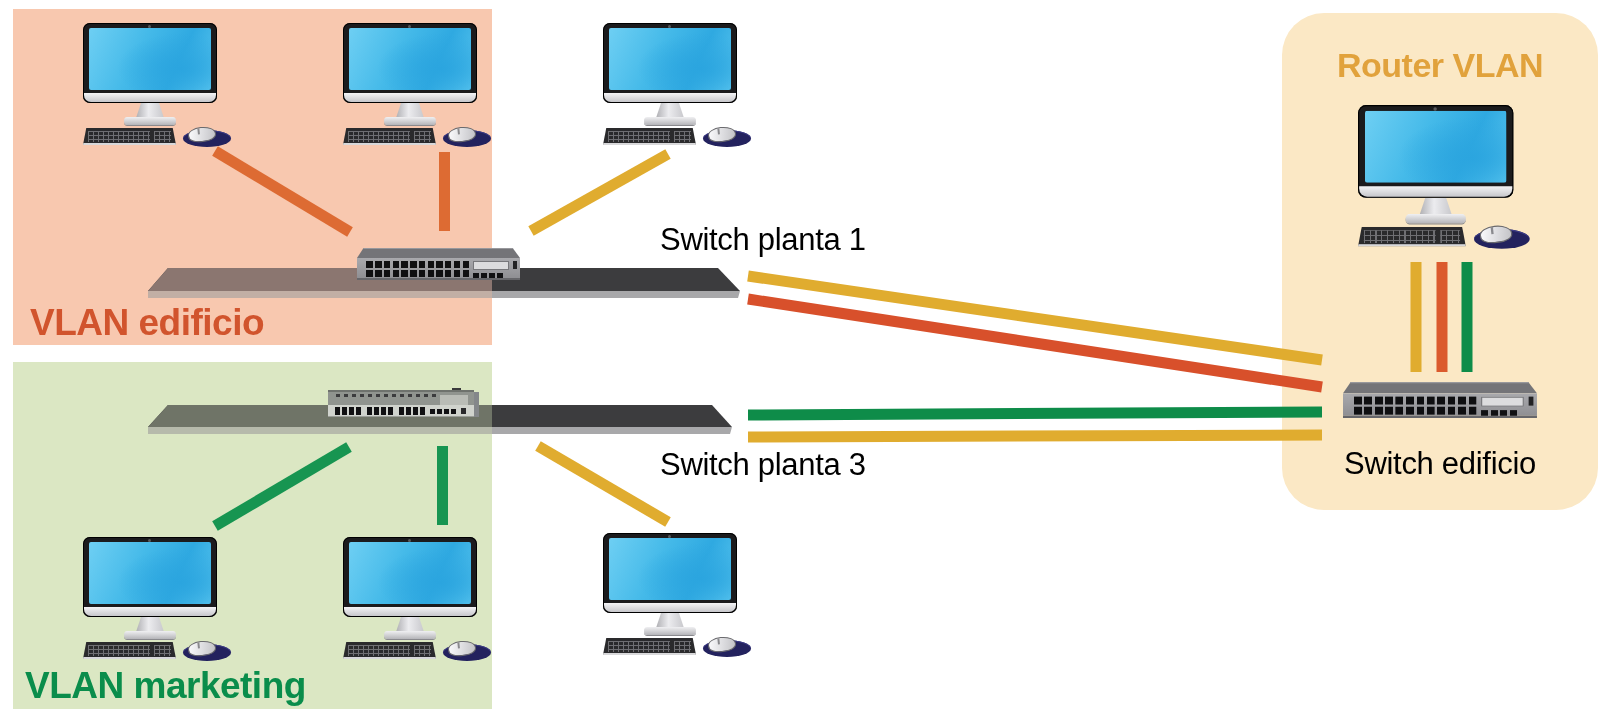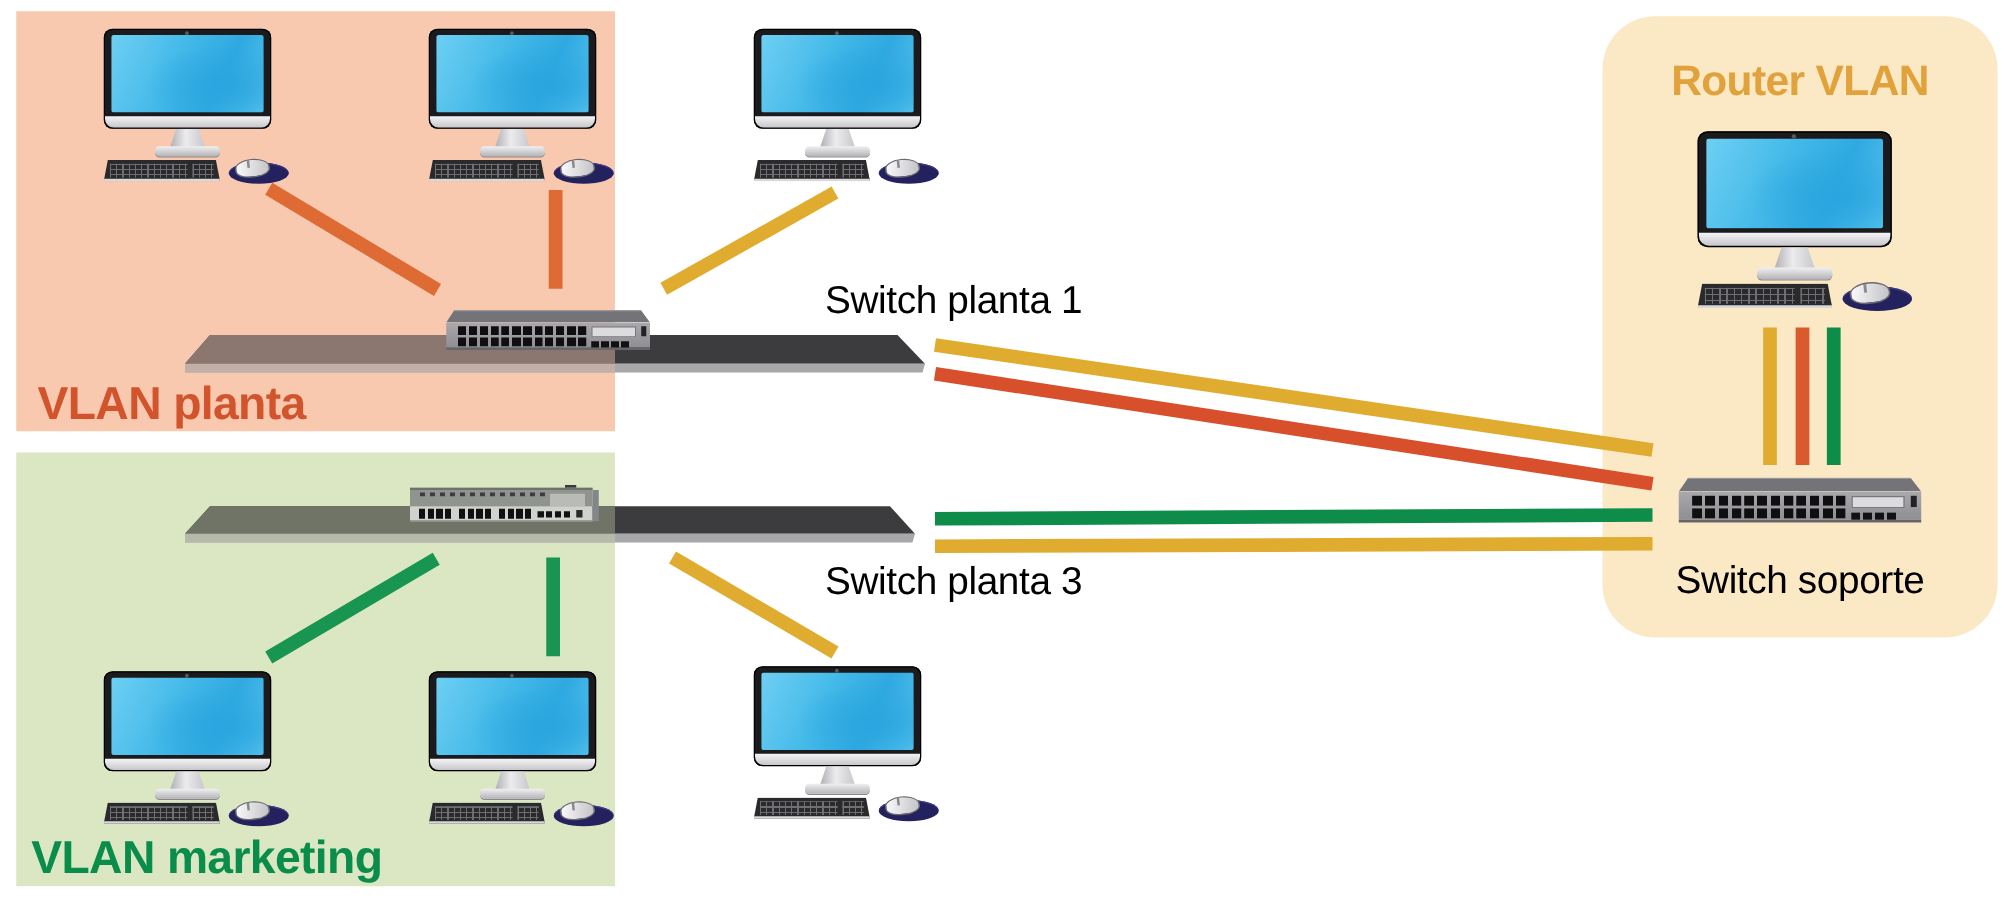--- a/index.html
+++ b/index.html
@@ -307,18 +307,18 @@
     <div class="pgroup r1 g3"></div>
     <div class="pgroup r2 g1"></div>
     <div class="pgroup r2 g2"></div>
     <div class="pgroup r2 g3"></div>
     <div class="swf-display"></div>
     <div class="swf-miniports"></div>
     <div class="swf-power"></div>
   </div>
 </div>
 
-<div class="zone-label label-soporte">VLAN planta</div>
+<div class="zone-label label-soporte">VLAN edificio</div>
 <div class="zone-label label-marketing">VLAN marketing</div>
 <div class="zone-label label-router">Router VLAN</div>
 <div class="switch-label label-planta1">Switch planta 1</div>
 <div class="switch-label label-planta2">Switch planta 3</div>
-<div class="switch-label label-edificio">Switch soporte</div>
+<div class="switch-label label-edificio">Switch edificio</div>
 
 </body></html>

